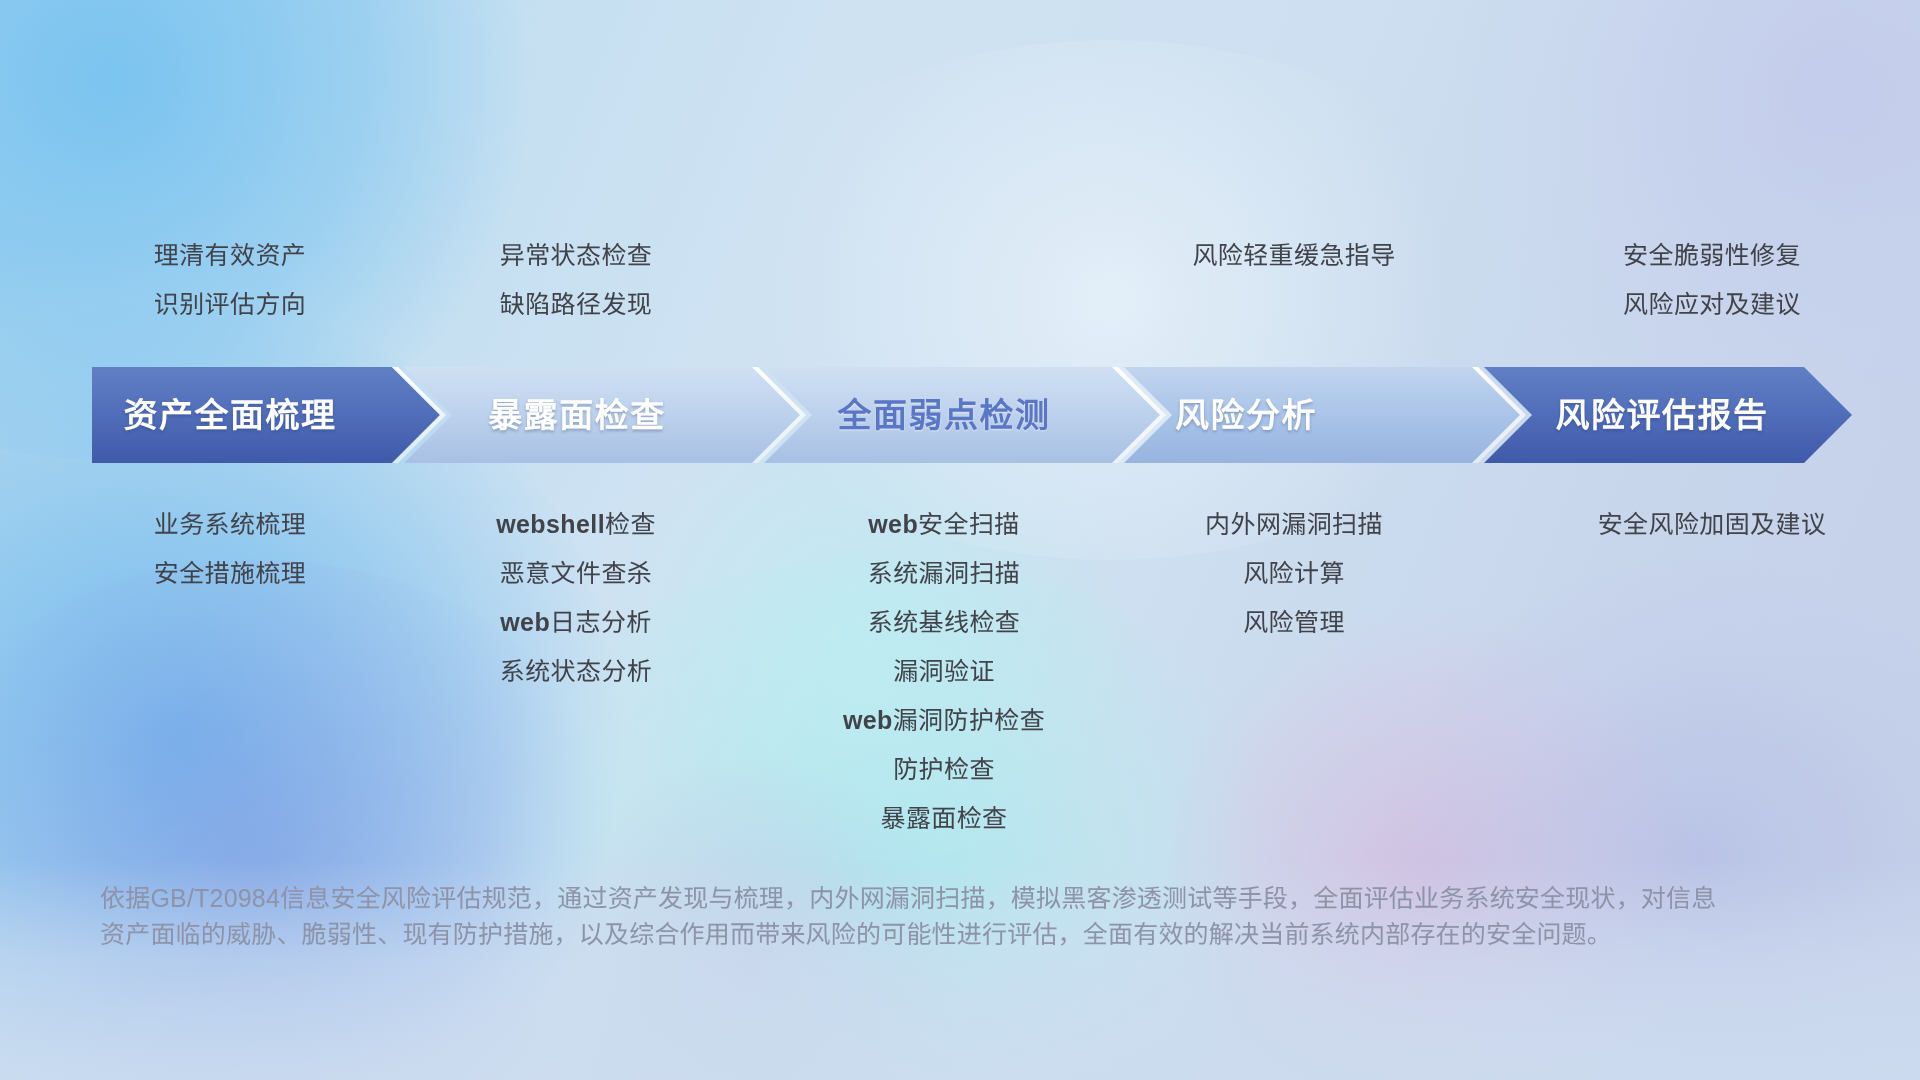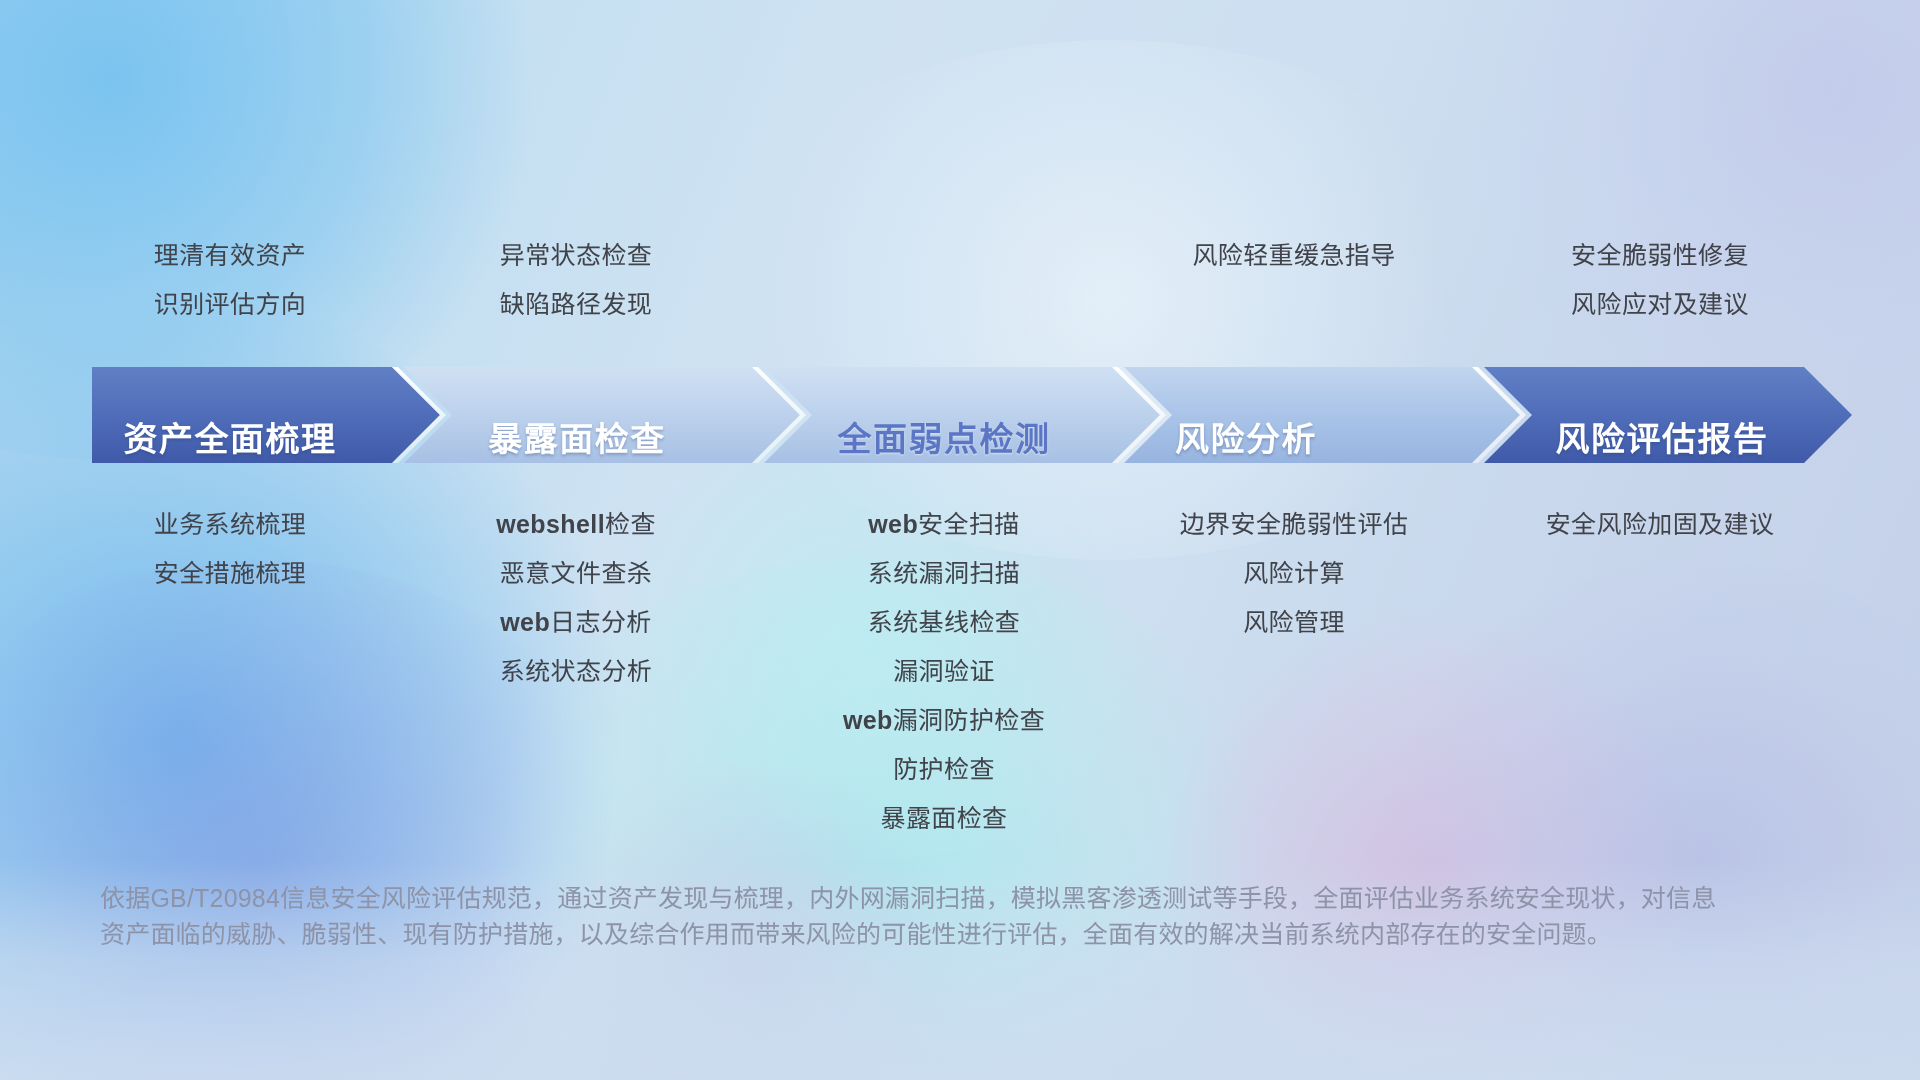--- a/index.html
+++ b/index.html
@@ -59,21 +59,21 @@
     white-space: nowrap;
   }
   .col .line { display: block; }
   .col .b { font-weight: 700; }
 
   
   .c1 { left: 230px; }
   .c2 { left: 576px; }
   .c3 { left: 944px; }
   .c4 { left: 1294px; }
-  .c5 { left: 1660px; }
+  .c5 { left: 1712px; }
   .col { transform: translateX(-50%); }
 
   .top-col  { top: 231px; }
   .bot-col  { top: 500px; }
 
   
   #banner {
     position: absolute;
     left: 92px;
     top: 367px;
@@ -86,21 +86,20 @@
     position: absolute;
     top: 0;
     height: 72px;
     line-height: 96px;
     font-size: 34px;
     font-weight: 700;
     letter-spacing: 1.5px;
     white-space: nowrap;
     transform: translateX(-50%);
     text-shadow: 0 2px 3px rgba(40,60,110,.30);
-    margin-top: 24px;
   }
 
   
   #note {
     position: absolute;
     left: 100px;
     top: 880px;
     width: 1640px;
     font-size: 25px;
     line-height: 36px;
@@ -204,21 +203,21 @@
     <div class="col bot-col c3" id="bot3">
         <span class="line"><span class="b">web</span><span>安全扫描</span></span>
         <span class="line"><span>系统漏洞扫描</span></span>
         <span class="line"><span>系统基线检查</span></span>
         <span class="line"><span>漏洞验证</span></span>
         <span class="line"><span class="b">web</span><span>漏洞防护检查</span></span>
         <span class="line"><span>防护检查</span></span>
         <span class="line"><span>暴露面检查</span></span>
       </div>
     <div class="col bot-col c4" id="bot4">
-        <span class="line"><span>边界安全脆弱性评估</span></span>
+        <span class="line"><span>内外网漏洞扫描</span></span>
         <span class="line"><span>风险计算</span></span>
         <span class="line"><span>风险管理</span></span>
       </div>
     <div class="col bot-col c5" id="bot5">
         <span class="line"><span>安全风险加固及建议</span></span>
       </div>
 
     <div id="note">
       <span class="nline">依据GB/T20984信息安全风险评估规范，通过资产发现与梳理，内外网漏洞扫描，模拟黑客渗透测试等手段，全面评估业务系统安全现状，对信息</span>
       <span class="nline">资产面临的威胁、脆弱性、现有防护措施，以及综合作用而带来风险的可能性进行评估，全面有效的解决当前系统内部存在的安全问题。</span>

